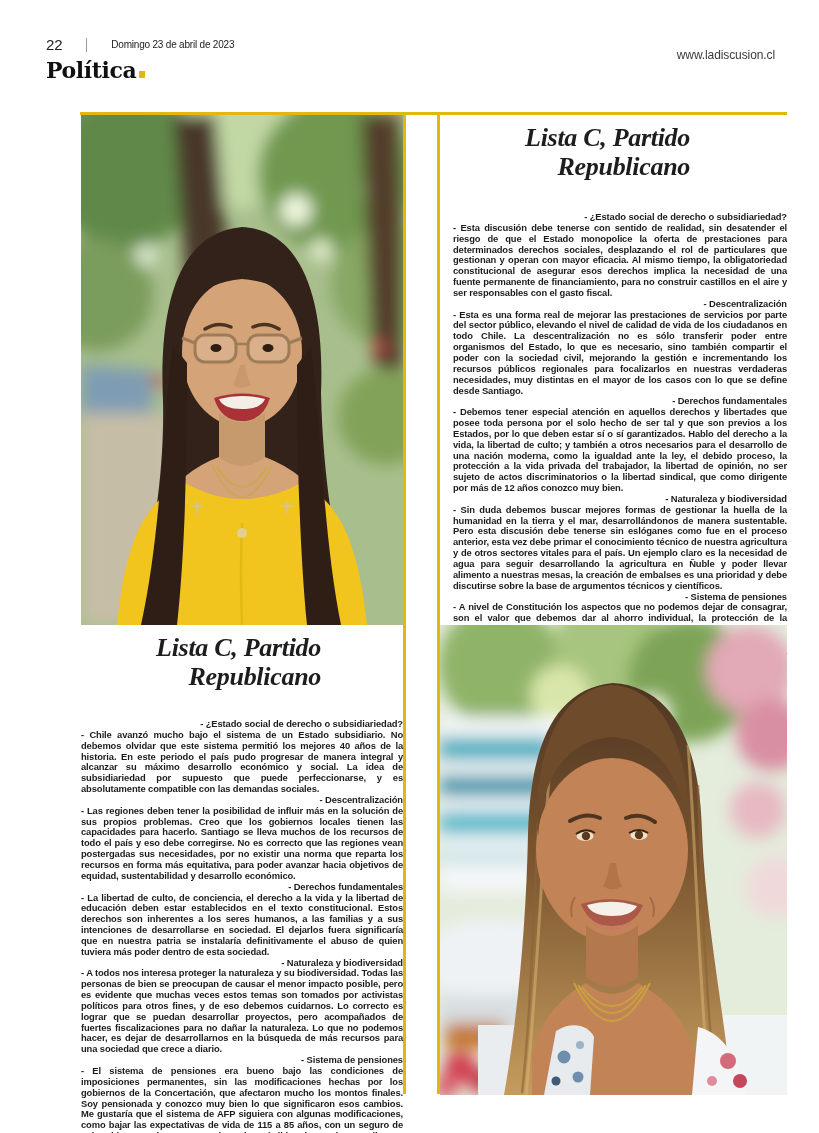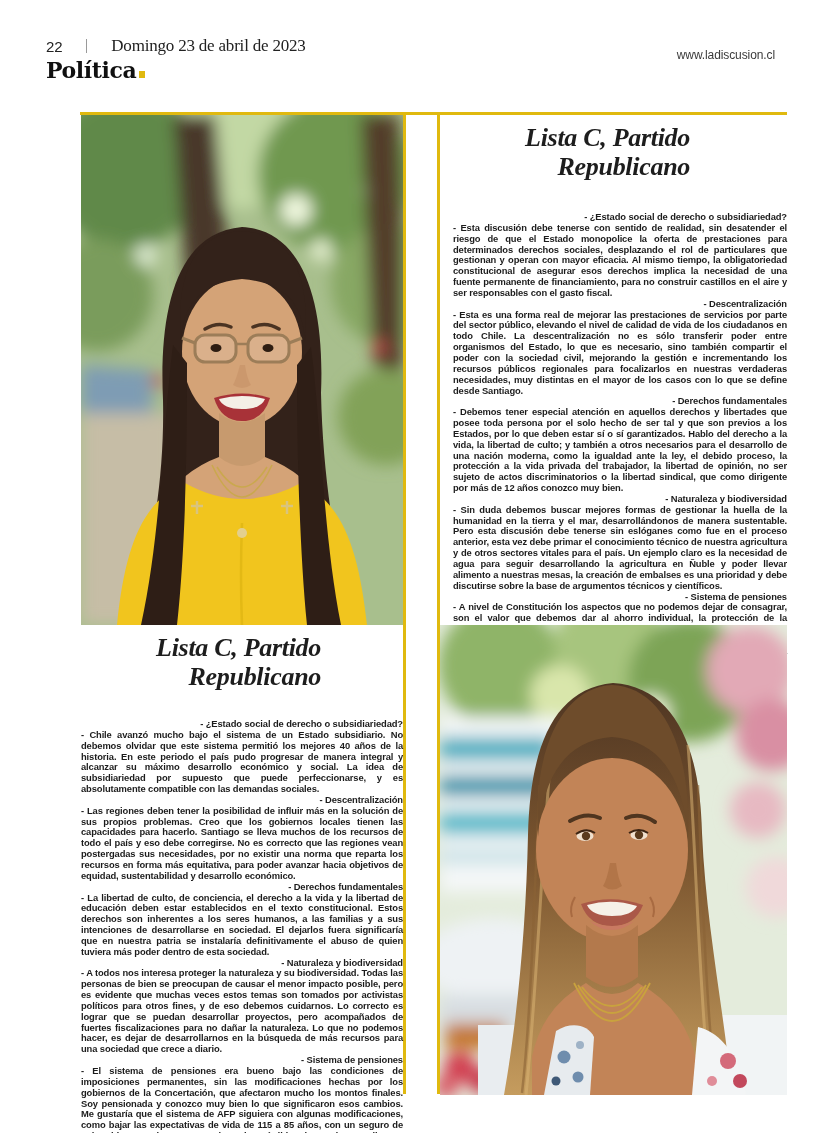--- a/index.html
+++ b/index.html
@@ -5,21 +5,21 @@
   :root { --accent:#E0B90F; --ink:#1c1c1c; }
   html,body { margin:0; padding:0; background:#fff; }
   .page {
     position:relative; width:819px; height:1133px; background:#ffffff;
     font-family:"Liberation Sans", sans-serif; color:var(--ink); overflow:hidden;
   }
   
   .header-left { position:absolute; left:46px; top:36px; display:flex; align-items:center; gap:24px; }
   .page-number { font-size:15px; color:#222; letter-spacing:-0.2px; }
   .header-sep { display:inline-block; width:1px; height:14px; background:#9a9a9a; }
-  .page-date { font-size:17px; color:#222; letter-spacing:-0.2px;font-family:Liberation Serif, serif; }
+  .page-date { font-size:10px; color:#222; letter-spacing:-0.2px; }
   .website { position:absolute; right:44px; top:48px; font-size:12px; color:#3a3a3a; text-decoration:none; letter-spacing:-0.1px; }
   .section-title { position:absolute; left:46px; top:57px; font-family:"DejaVu Serif", serif; font-weight:700; font-size:22px; color:#101010; letter-spacing:-0.4px; }
   .section-dot { display:inline-block; width:6px; height:7px; background:var(--accent); margin-left:3px; }
 
   
   .rule-top { position:absolute; left:80px; top:112px; width:707px; height:2.5px; background:var(--accent); }
   .vrule { position:absolute; top:112px; height:982px; width:2.5px; background:var(--accent); }
   .vrule-left { left:403px; }
   .vrule-right { left:437px; }
 

